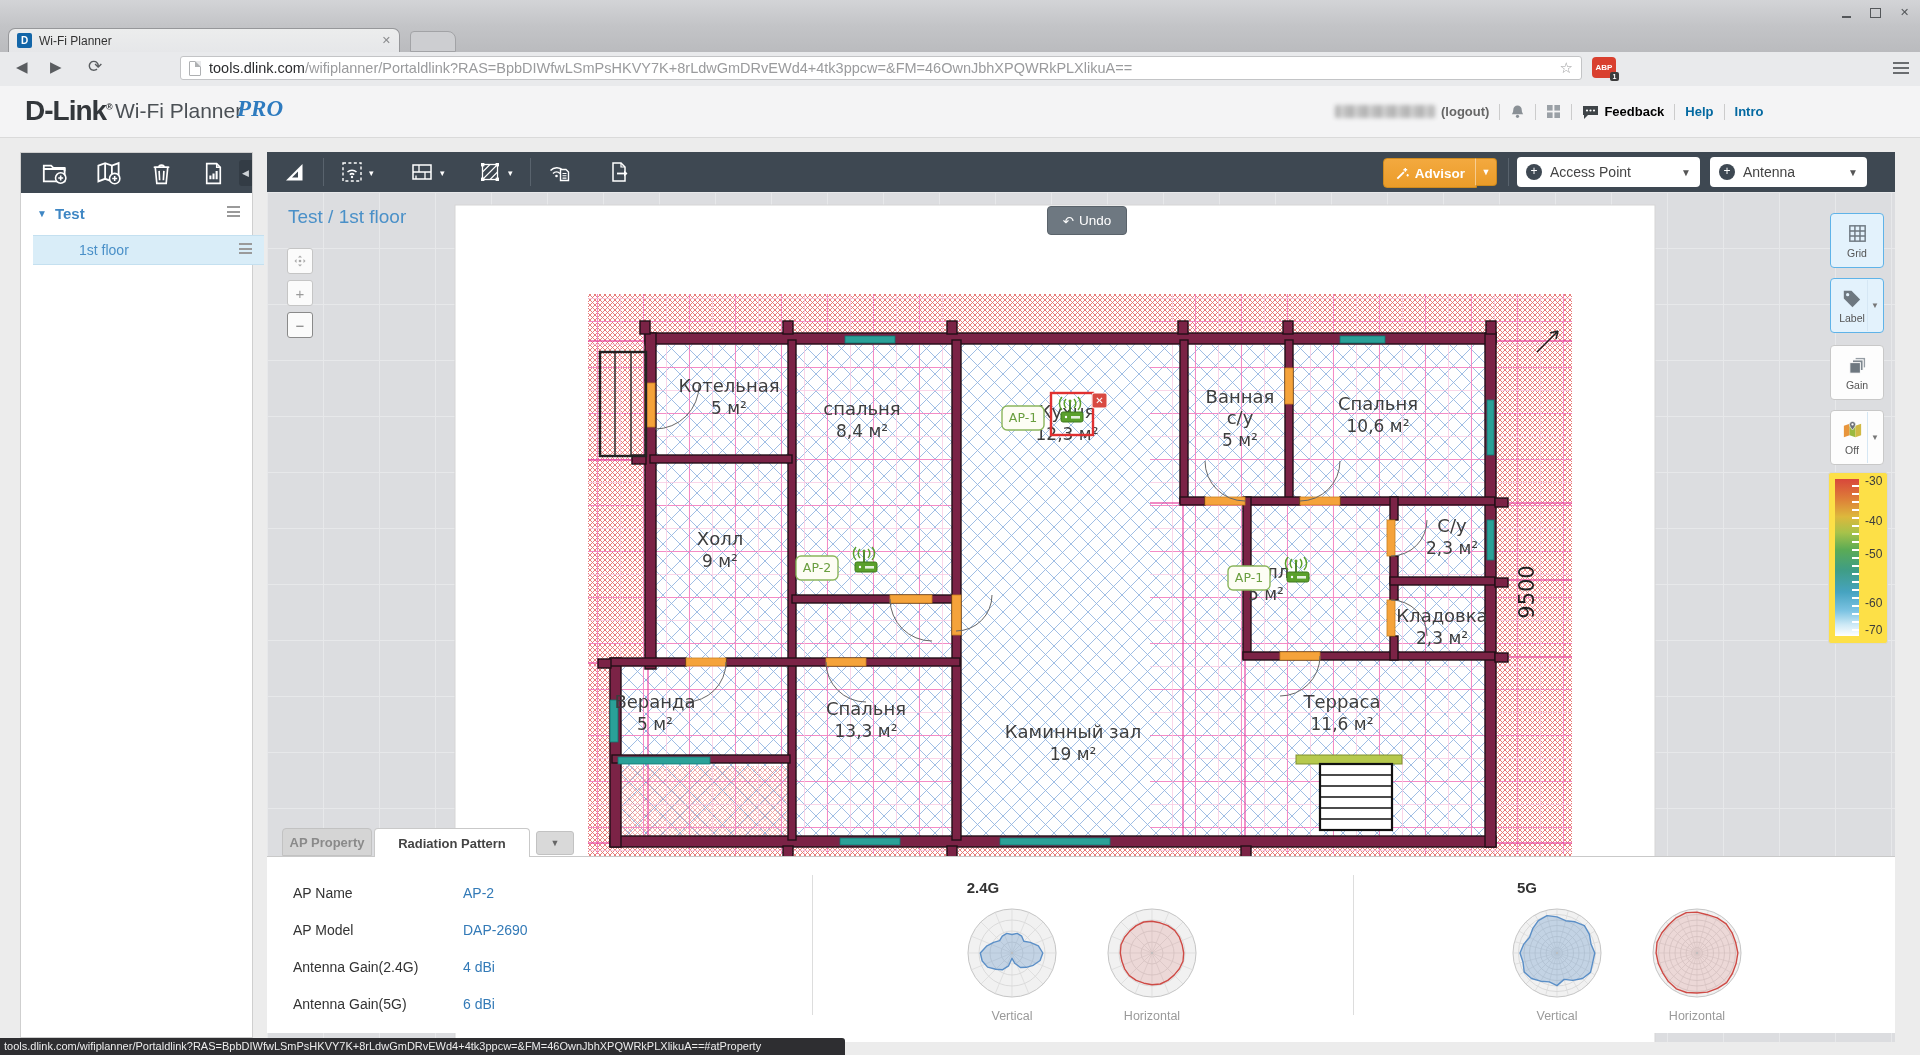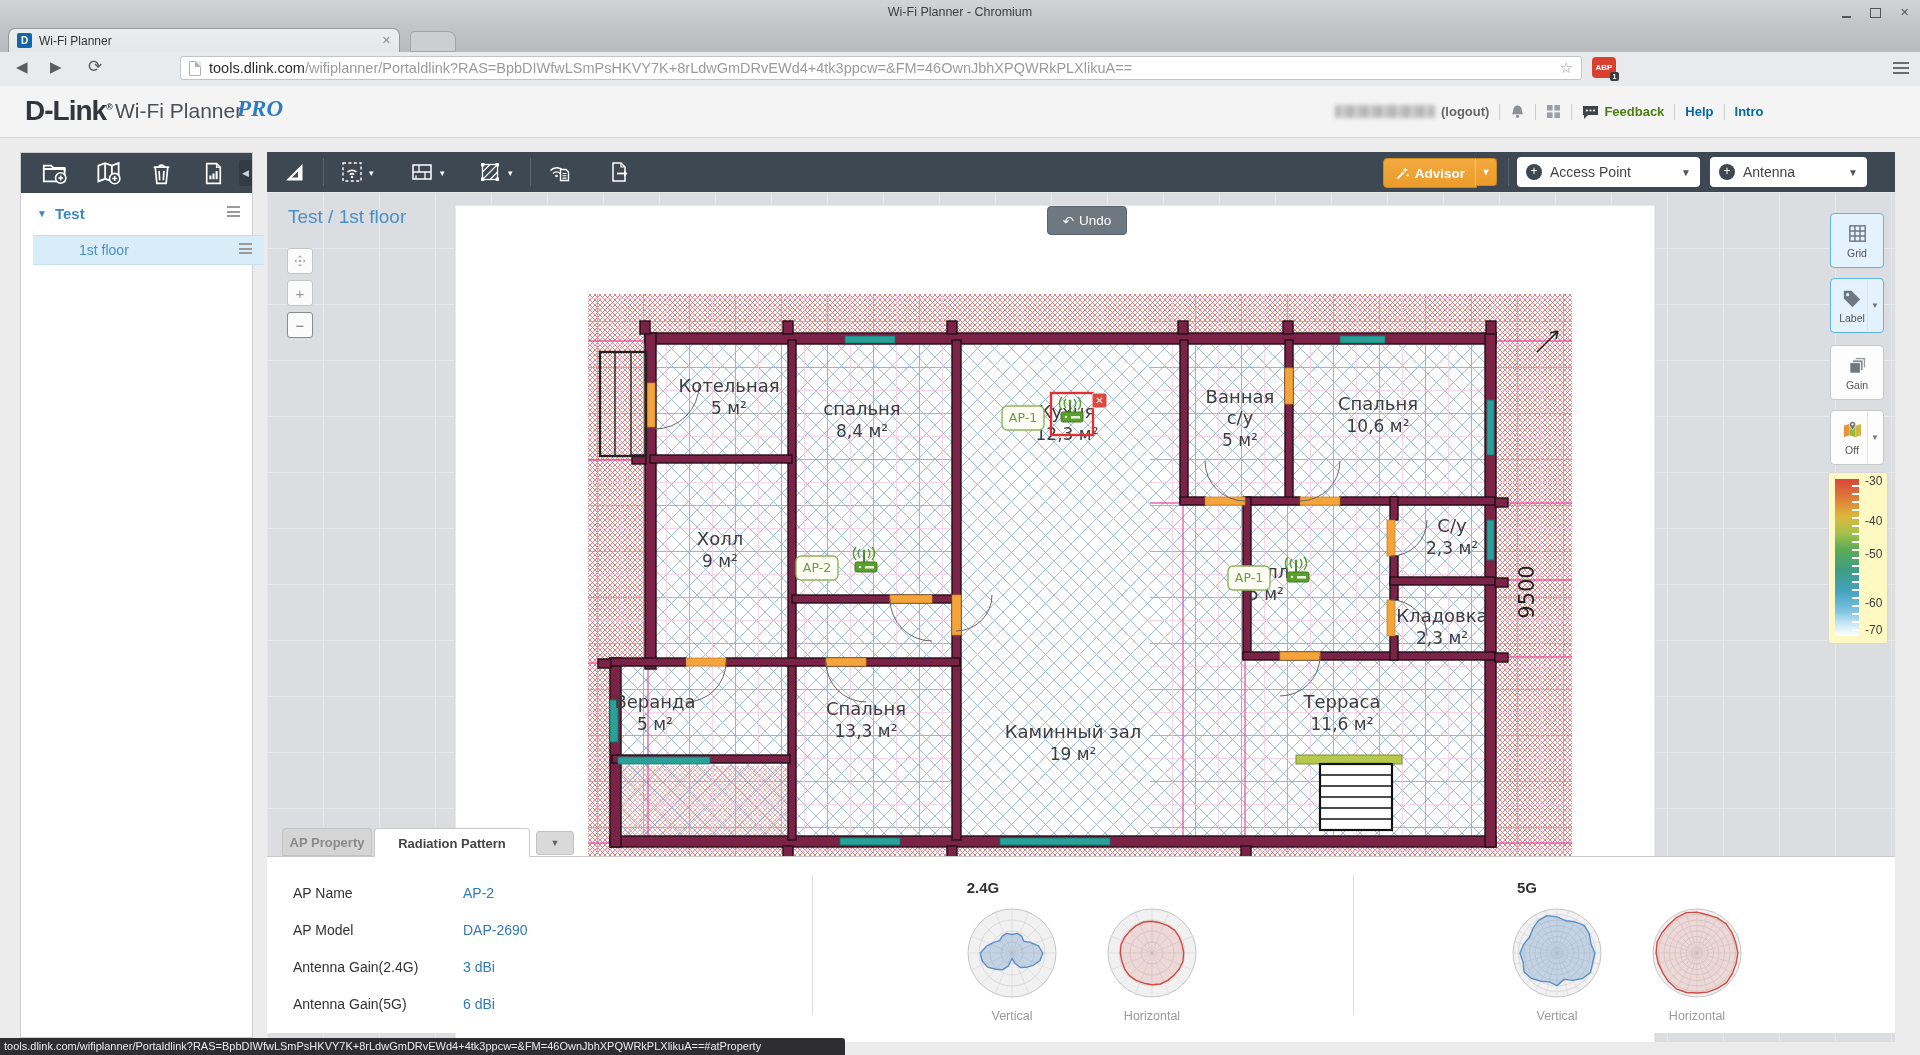--- a/index.html
+++ b/index.html
@@ -69,21 +69,21 @@
   .room-name{font-family:"DejaVu Sans",sans-serif;font-size:18px;fill:#3d3d3d;}
   .room-area{font-family:"DejaVu Sans",sans-serif;font-size:17px;fill:#3d3d3d;}
   
   #rightpanel{position:absolute;left:1830px;top:213px;width:56px;}
   .rp-btn{position:absolute;left:0;width:54px;height:55px;border-radius:4px;background:#fdfdfd;border:1px solid #c8c8c8;box-sizing:border-box;display:flex;flex-direction:column;align-items:center;justify-content:center;}
   .rp-btn.active{background:#e3f2fc;border-color:#5fb3e8;}
   .rp-btn .cap{font-size:10.5px;color:#555;margin-top:2px;}
   .rp-split{position:absolute;right:1px;top:1px;bottom:1px;width:14px;border-left:1px solid #d5e7f4;display:flex;align-items:center;justify-content:center;font-size:8px;color:#777;}
   .rp-btn .inner{display:flex;flex-direction:column;align-items:center;margin-right:10px;}
   .rp-btn.nosplit .inner{margin-right:0;}
-  #scale{position:absolute;left:-2px;top:259px;width:58px;height:170px;background:#fef9c3;border:1px solid #d8d8d8;border-radius:3px;}
+  #scale{position:absolute;left:-2px;top:259px;width:58px;height:170px;background:#fde047;border:1px solid #d8d8d8;border-radius:3px;}
   #scale .bar{position:absolute;left:6px;top:6px;width:24px;height:157px;background:linear-gradient(180deg,#d8473b 0%,#dd7b38 12%,#ddb83c 24%,#a8c24a 34%,#5bab55 45%,#3f9d85 58%,#46a3c0 72%,#7cc3e2 84%,#cfeaf6 93%,#ffffff 100%);}
   #scale .ticks{position:absolute;left:23px;top:6px;width:7px;height:157px;background:repeating-linear-gradient(180deg,transparent 0 6.5px,#fff 6.5px 8px);}
   .scale-lab{position:absolute;left:36px;font-size:12px;color:#3c3c3c;}
   
   #bottom-tabs{position:absolute;left:282px;top:828px;height:29px;}
   .btab{position:absolute;top:0;height:28px;display:flex;align-items:center;justify-content:center;font-size:13px;font-weight:bold;border-radius:4px 4px 0 0;}
   #tab-approp{left:0;width:90px;background:#d5d5d5;color:#8a8a8a;border:1px solid #c2c2c2;box-sizing:border-box;}
   #tab-radiation{left:92px;width:156px;background:#fff;color:#444;border:1px solid #c9c9c9;border-bottom:none;height:29px;z-index:3;box-sizing:border-box;}
   #tab-caret{position:absolute;left:254px;top:3px;width:38px;height:24px;background:#d9d9d9;border:1px solid #c2c2c2;border-radius:3px;color:#666;font-size:9px;display:flex;align-items:center;justify-content:center;box-sizing:border-box;}
   #panel{position:absolute;left:267px;top:856px;width:1628px;height:176px;background:#fff;border-top:1px solid #c9c9c9;z-index:2;}
@@ -95,21 +95,20 @@
   .polar-lab{position:absolute;top:152px;width:110px;text-align:center;font-size:12.5px;color:#9a9a9a;}
   
   #statusbar{position:absolute;left:0;top:1038px;width:845px;height:17px;background:#2e2e31;color:#ededed;font-size:11px;line-height:17px;padding-left:4px;box-sizing:border-box;white-space:nowrap;overflow:hidden;border-radius:0 3px 0 0;}
 </style>
 </head>
 <body>
 
 <div id="stage">
 
   <div id="titlebar">
-    <div class="title">Wi-Fi Planner - Chromium</div>
     <div class="winbtns">
       <div class="winbtn">
           <div class="minbar"></div>
         </div>
       <div class="winbtn">
           <div class="maxbox"></div>
         </div>
       <div class="winbtn">✕</div>
     </div>
   </div>
@@ -166,21 +165,21 @@
         </svg>
       <div class="sep"></div>
       <svg width="17" height="16" viewBox="0 0 17 16" style="margin-right:5px;">
           <path d="M1 2h15v9H6l-4 4v-4H1z" fill="#3f4448"></path>
           <g fill="#fff">
             <circle cx="5" cy="6.5" r="1.1"></circle>
             <circle cx="8.5" cy="6.5" r="1.1"></circle>
             <circle cx="12" cy="6.5" r="1.1"></circle>
           </g>
         </svg>
-      <span style="color:#4d7c0f;">Feedback</span>
+      <span style="color:#000000;">Feedback</span>
       <div class="sep"></div>
       <span class="hdr-orange">Help</span>
       <div class="sep"></div>
       <span class="hdr-orange">Intro</span>
     </div>
   </div>
 
   <div id="sidebar">
     <div id="sidebar-toolbar">
       <svg class="sbico" width="27" height="27" viewBox="0 0 24 24">
@@ -612,21 +611,21 @@
 
   <div id="bottom-tabs">
     <div class="btab" id="tab-approp">AP Property</div>
     <div class="btab" id="tab-radiation">Radiation Pattern</div>
     <div id="tab-caret">▼</div>
   </div>
 
   <div id="panel">
     <div class="field-row" style="top:28px;"><span>AP Name</span><span class="val">AP-2</span></div>
     <div class="field-row" style="top:65px;"><span>AP Model</span><span class="val">DAP-2690</span></div>
-    <div class="field-row" style="top:102px;"><span>Antenna Gain(2.4G)</span><span class="val">3 dBi</span></div>
+    <div class="field-row" style="top:102px;"><span>Antenna Gain(2.4G)</span><span class="val">4 dBi</span></div>
     <div class="field-row" style="top:139px;"><span>Antenna Gain(5G)</span><span class="val">6 dBi</span></div>
     <div class="vsep" style="left:545px;"></div>
     <div class="vsep" style="left:1086px;"></div>
     <div class="band-title" style="left:686px;">2.4G</div>
     <div class="polar" style="left:690px;"><svg width="110" height="110" viewBox="0 0 110 110">
           <circle cx="55" cy="55" r="44" fill="#f1f1f1" stroke="#c5c5c5"></circle>
           <circle cx="55" cy="55" r="11" fill="none" stroke="#d4d4d4" stroke-width="0.8"></circle>
           <circle cx="55" cy="55" r="22" fill="none" stroke="#d4d4d4" stroke-width="0.8"></circle>
           <circle cx="55" cy="55" r="33" fill="none" stroke="#d4d4d4" stroke-width="0.8"></circle>
           <line x1="55" y1="55" x2="99" y2="55" stroke="#d8d8d8" stroke-width="0.7"></line>

